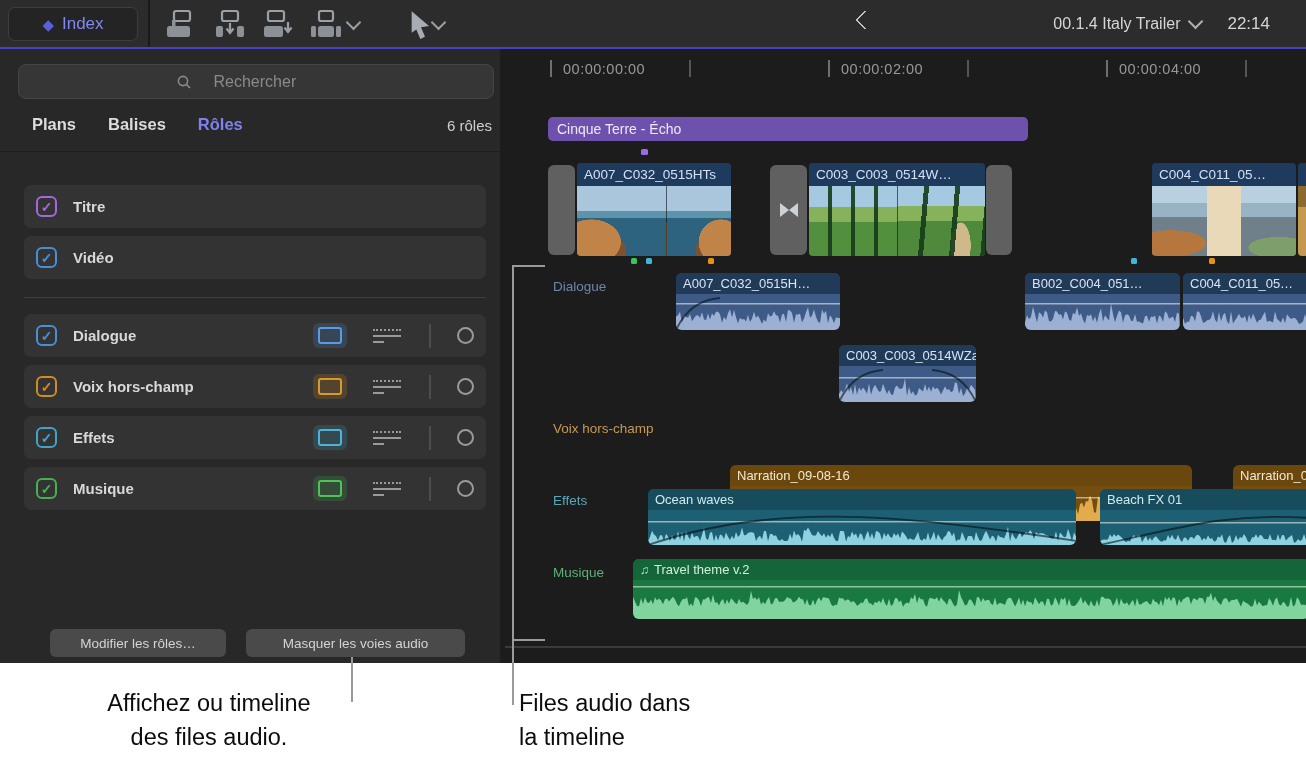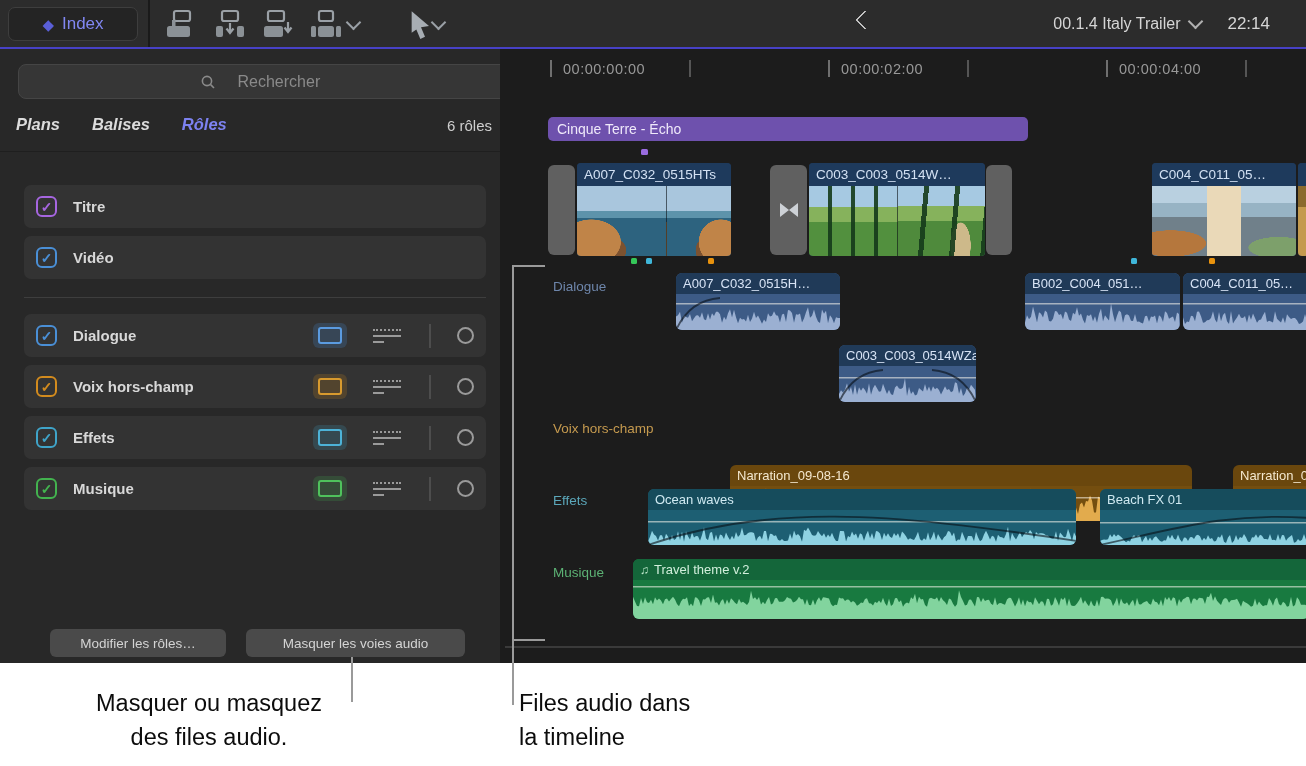--- a/index.html
+++ b/index.html
@@ -23,25 +23,25 @@
              border-left:2.5px solid #c2c2c2;border-bottom:2.5px solid #c2c2c2;
              transform:rotate(45deg);border-radius:1px;}
   .proj-wrap{position:absolute;right:36px;top:0;height:47px;display:flex;align-items:center;gap:26px;}
   .proj-title{color:#d6d6d6;font-size:16px;display:flex;align-items:center;gap:10px;}
   .proj-title .chev{margin-top:-4px;border-color:#b0b0b0;}
   .tb-time{color:#d6d6d6;font-size:17px;}
 
   
   .sidebar{position:absolute;left:0;top:49px;width:500px;height:614px;background:#282828;}
   .search{position:absolute;left:18px;top:15px;width:474px;height:33px;background:#363636;
-          border:1px solid #454545;border-radius:8px;display:flex;align-items:center;justify-content:center;gap:21px;padding-left:24px;}
+          border:1px solid #454545;border-radius:8px;display:flex;align-items:center;justify-content:center;gap:21px;}
   .search input{background:transparent;border:none;outline:none;color:#e0e0e0;font-size:16px;
                 width:120px;font-family:"Liberation Sans",sans-serif;}
   .search input::placeholder{color:#8a8a8a;}
-  .tabs{position:absolute;left:16px;top:66px;display:flex;gap:32px;align-items:center;font-style:italic;}
+  .tabs{position:absolute;left:32px;top:66px;display:flex;gap:32px;align-items:center;}
   .tab{font-size:16.5px;font-weight:bold;color:#dcdcdc;}
   .tab.active{color:#7d82f0;}
   .count{position:absolute;right:8px;top:68px;font-size:15px;color:#cfcfcf;}
   .side-div1{position:absolute;left:0;top:102px;width:500px;height:1px;background:#1f1f1f;}
   .role-row{position:absolute;left:24px;width:462px;height:43px;background:#333333;border-radius:7px;
             display:flex;align-items:center;padding:0 12px;box-sizing:border-box;gap:16px;}
   .rolesep{position:absolute;left:24px;width:462px;height:1px;background:#3e3e3e;}
   .cbx{width:21px;height:21px;border-radius:6px;border:2px solid;box-sizing:border-box;
        display:flex;align-items:center;justify-content:center;font-size:14px;font-weight:bold;}
   .role-name{font-size:15px;font-weight:bold;color:#d8d8d8;flex:1;}
@@ -419,21 +419,21 @@
   </div>
 
   <div class="tl-bottom-line"></div>
 
   <div class="bracket abs" style="left:512px;top:265px;width:33px;height:2px"></div>
   <div class="bracket abs" style="left:512px;top:265px;width:2px;height:440px"></div>
   <div class="bracket abs" style="left:512px;top:639px;width:33px;height:2px"></div>
   <div class="bracket abs" style="left:351px;top:657px;width:2px;height:45px"></div>
 
   <div class="callout" style="left:62px;top:686px;width:294px;text-align:center">
-    <div>Masquer ou masquez</div>
+    <div>Affichez ou timeline</div>
     <div>des files audio.</div>
   </div>
   <div class="callout" style="left:519px;top:686px">
     <div>Files audio dans</div>
     <div>la timeline</div>
   </div>
 
 </div>
 
 </body></html>

